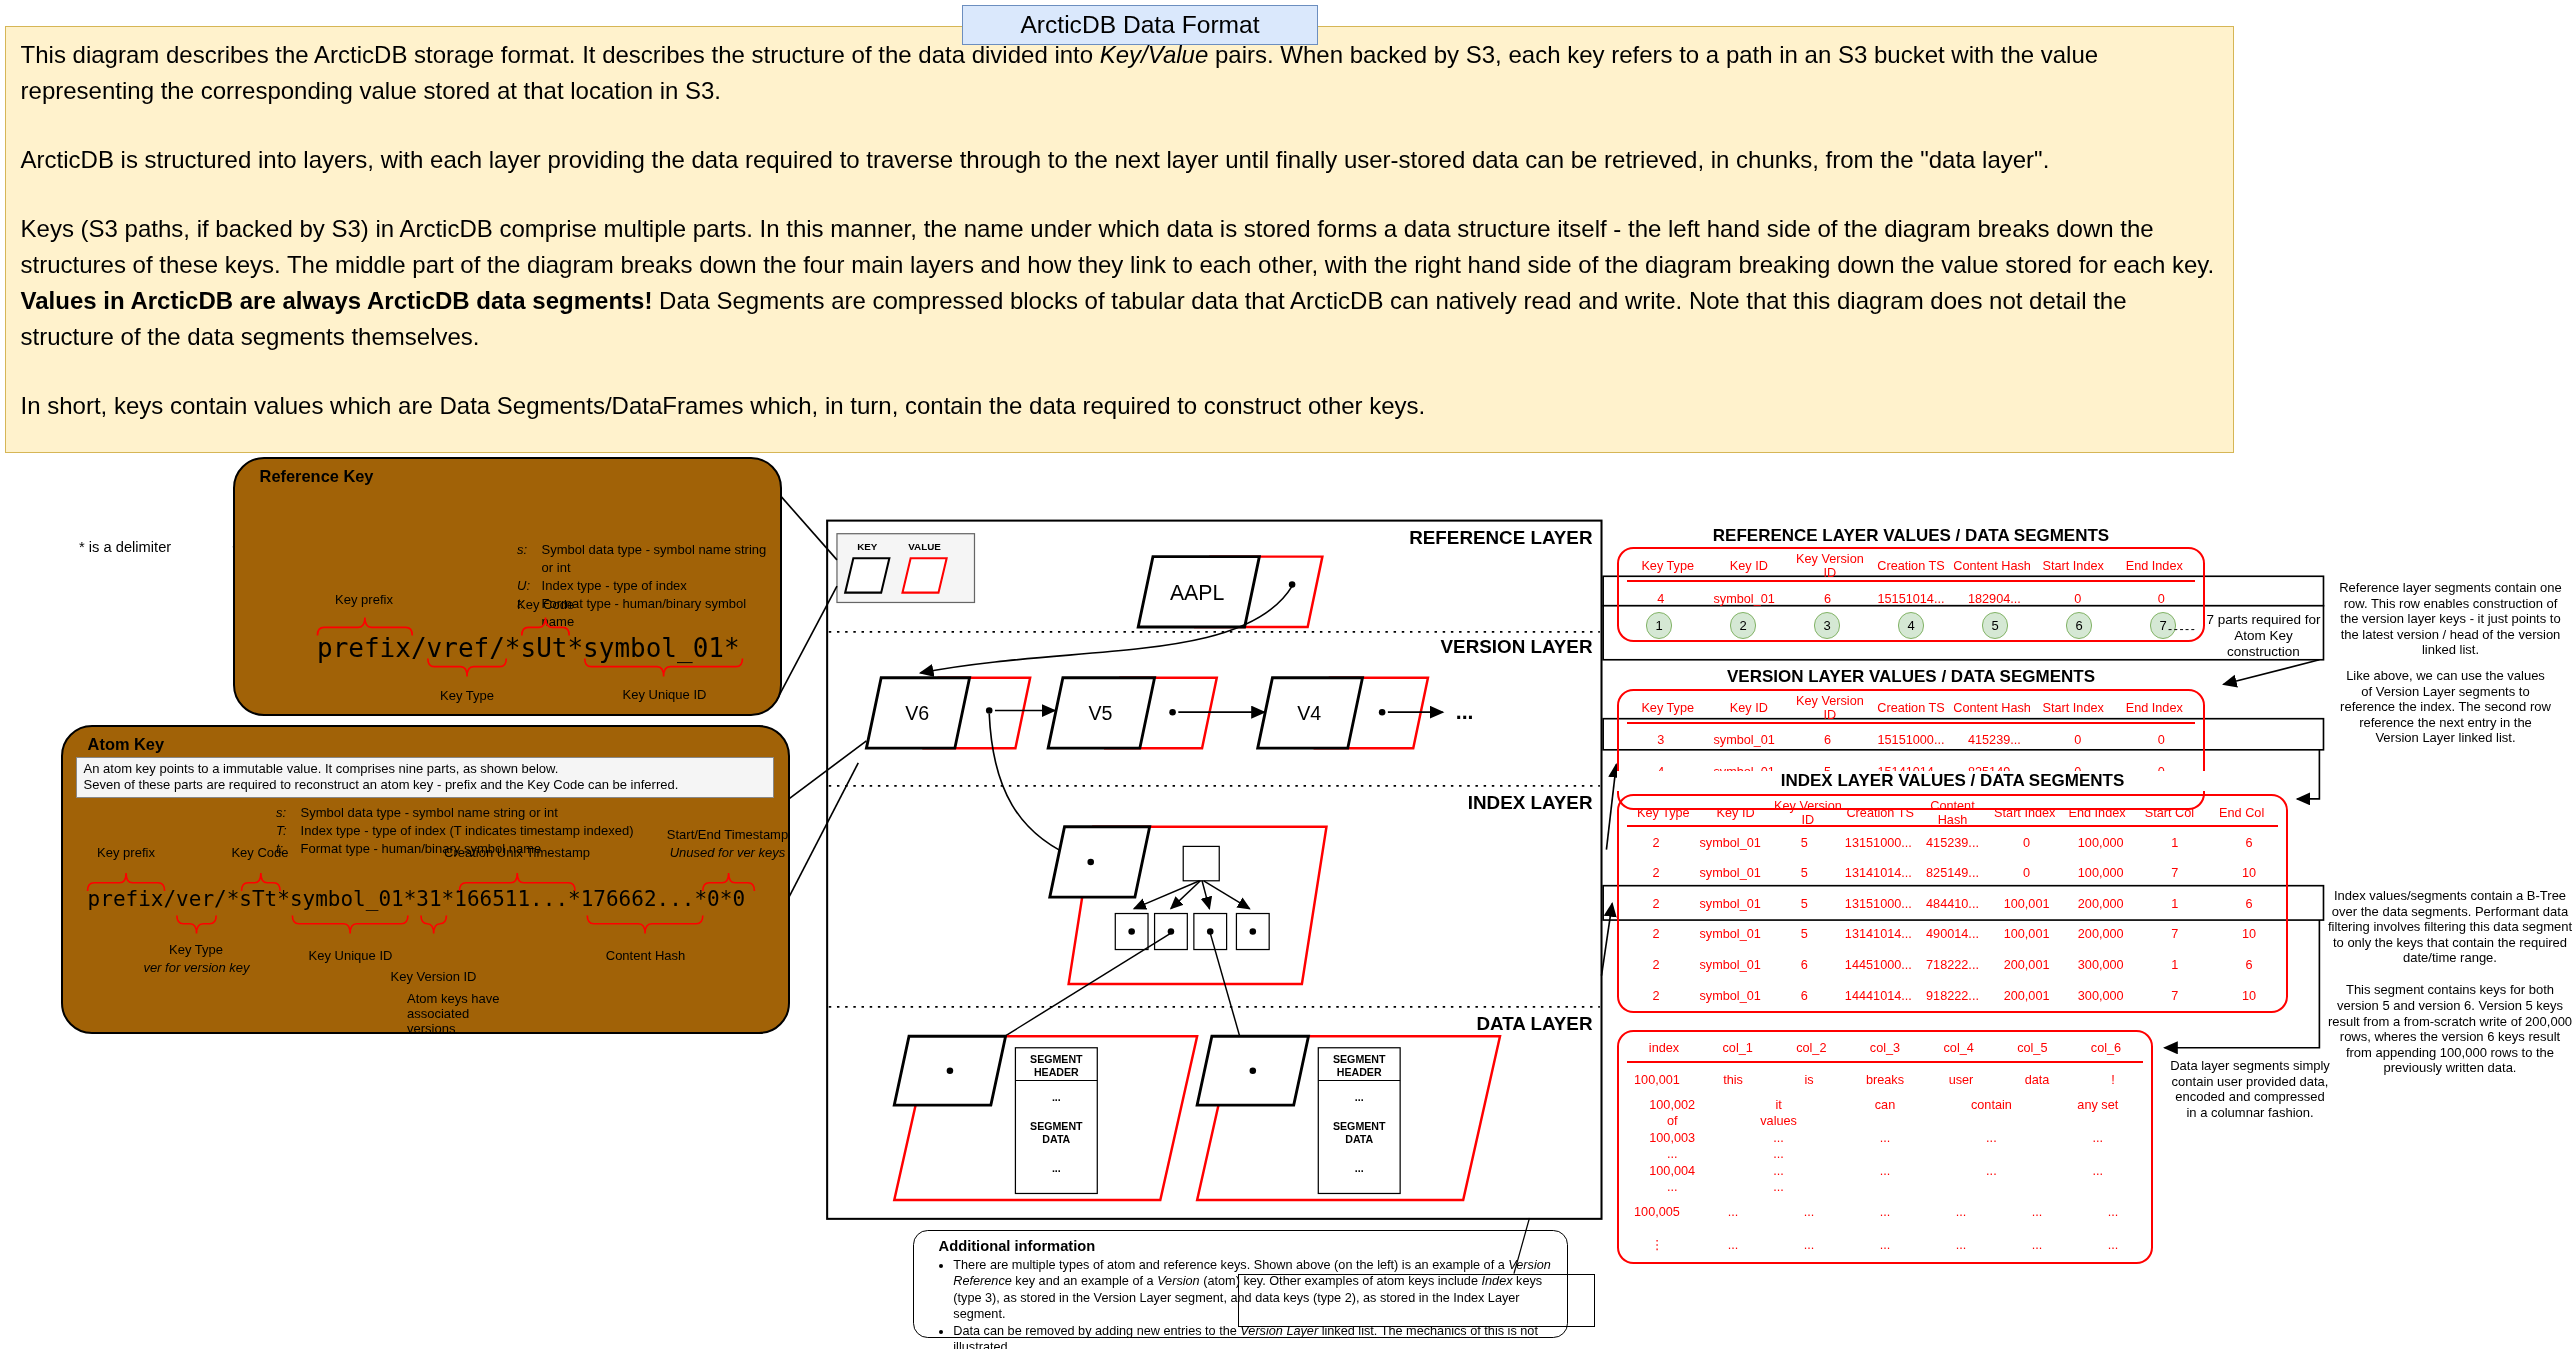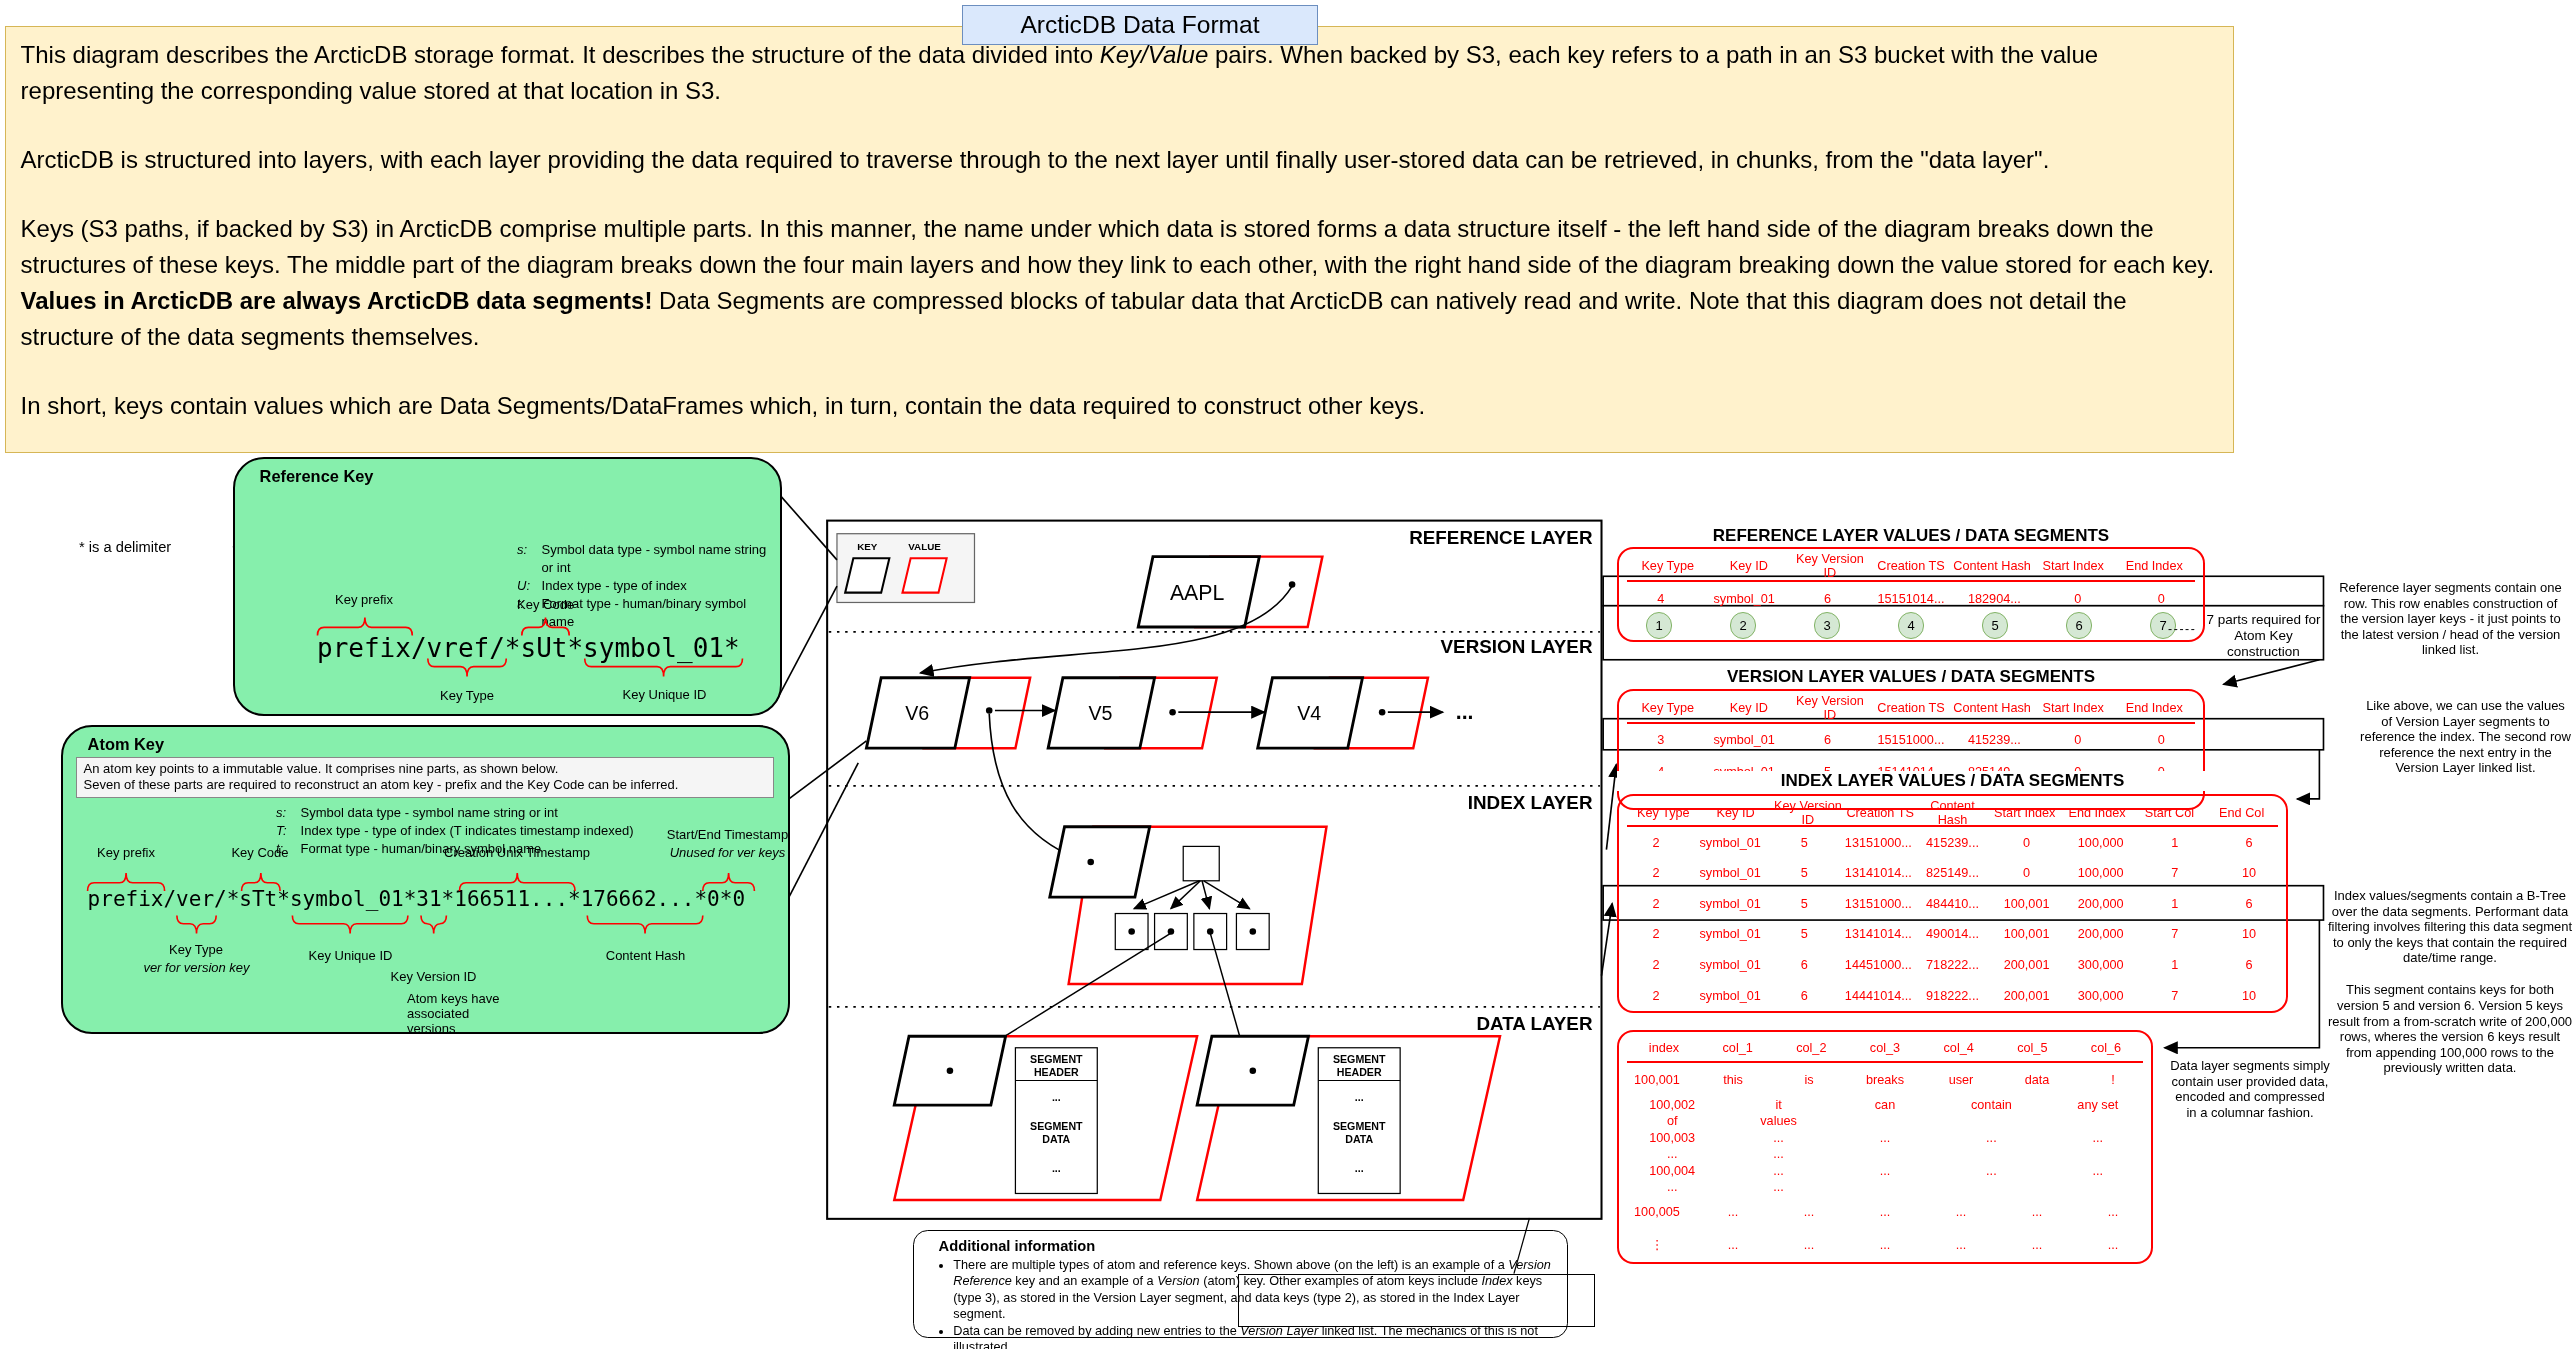--- a/index.html
+++ b/index.html
@@ -17,21 +17,21 @@
   
   #title-box{left:962px;top:4.9px;width:354px;height:38px;background:var(--title-bg);
     border:1.6px solid var(--title-bd);display:flex;align-items:center;justify-content:center;
     font-size:24.6px;z-index:5;}
   #intro{left:4.9px;top:26px;width:2229px;height:427px;background:var(--tan-bg);
     border:1.6px solid var(--tan-bd);z-index:1;box-sizing:border-box;padding:9.8px 14.7px;}
   #intro p{font-size:24px;line-height:1.5;margin:0 0 33px 0;}
   #intro p:last-child{margin-bottom:0;}
 
   
-  .keybox{background:#86efac;border:2px solid #000;border-radius:31px;z-index:3;}
+  .keybox{background:#a16207;border:2px solid #000;border-radius:31px;z-index:3;}
   .kb-title{position:absolute;font-size:16.4px;font-weight:bold;}
   .kb-desc{position:absolute;background:var(--desc-bg);border:0.8px solid #888;
     font-size:13px;line-height:16.4px;padding:3.3px 6.6px;white-space:pre-line;box-sizing:border-box;}
   .kb-legend{position:absolute;font-size:13px;line-height:18px;}
   .kb-legend .lrow{display:flex;}
   .kb-legend .k{font-style:italic;width:24.6px;text-align:left;flex:0 0 24.6px;}
   .kb-label{position:absolute;font-size:13px;text-align:center;}
   .kb-key{position:absolute;font-family:"DejaVu Sans Mono", monospace;white-space:pre;}
   .kb-svg{position:absolute;left:0;top:0;width:100%;height:100%;pointer-events:none;}
   #note-delim{left:79px;top:539px;font-size:14.7px;z-index:3;}
@@ -52,21 +52,21 @@
   .circ{width:24.6px;height:24.6px;border-radius:50%;background:var(--circ-bg);
     border:1.6px solid var(--circ-bd);display:flex;align-items:center;justify-content:center;
     font-size:13px;margin:0 auto;color:#000;}
   #parts-dashes{left:2168px;top:622px;font-size:12.3px;letter-spacing:1.6px;z-index:4;color:#000;}
   #parts-note{left:2198px;top:612px;width:131px;font-size:13.5px;line-height:1.2;
     text-align:center;white-space:pre-line;z-index:4;}
 
   
   .ann{position:absolute;font-size:13px;line-height:15.6px;text-align:center;z-index:4;}
   #ann-ref{left:2339px;top:580px;width:223px;}
-  #ann-ver{left:2339px;top:698px;width:213px;margin-left:20px;}
+  #ann-ver{left:2339px;top:668px;width:213px;}
   #ann-idx{left:2327px;top:888px;width:246px;}
   #ann-idx .para2{margin-top:16.4px;}
   #ann-data{left:2170px;top:1058px;width:160px;}
 
   
   #addl{left:913px;top:1230px;width:655px;height:108px;border:1.6px solid #000;
     border-radius:14.7px;z-index:4;background:transparent;box-sizing:border-box;padding:6.6px 11.5px 4.9px 24.6px;}
   #addl .a-title{font-size:14.7px;font-weight:bold;margin-bottom:3.3px;}
   #addl ul{margin:0;padding-left:14.7px;}
   #addl li{font-size:12.7px;line-height:1.3;}

